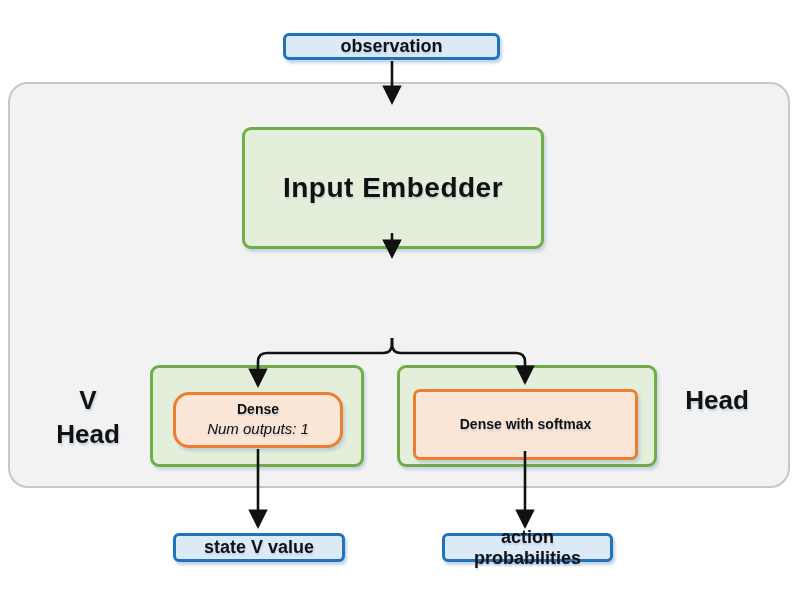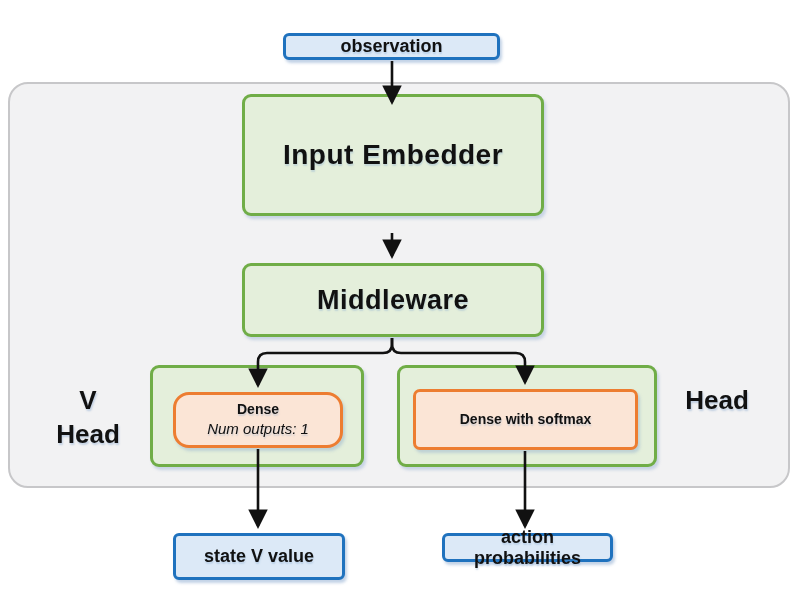--- a/index.html
+++ b/index.html
@@ -42,43 +42,42 @@
 </style>
 </head>
 <body>
 
 <div class="stage">
 
   <div class="panel"></div>
 
   <div class="node blue" style="left:283px;top:33px;width:217px;height:27px;">observation</div>
 
-  <div class="node green big" style="left:242px;top:94px;width:302px;height:122px;">Input Embedder</div>
+  <div class="node green big" style="left:242px;top:127px;width:302px;height:122px;">Input Embedder</div>
 
-  <div class="node green big" style="left:242px;top:263px;width:302px;height:74px;font-size:27px;">Middleware</div>
 
   <div class="node green" style="left:150px;top:365px;width:214px;height:102px;"></div>
   <div class="node orange" style="left:173px;top:392px;width:170px;height:56px;border-radius:16px;">
     <span class="t">Dense</span>
     <span class="s">Num outputs: 1</span>
   </div>
   <div class="headlabel" style="left:38px;top:384px;width:100px;">
     <div>V</div>
     <div>Head</div>
   </div>
 
   <div class="node green" style="left:397px;top:365px;width:260px;height:102px;"></div>
-  <div class="node orange" style="left:413px;top:389px;width:225px;height:61px;">
+  <div class="node orange" style="left:413px;top:389px;width:225px;height:71px;">
     <span class="t">Dense with softmax</span>
   </div>
   <div class="headlabel" style="left:662px;top:384px;width:110px;">
     <div>Head</div>
   </div>
 
-  <div class="node blue" style="left:173px;top:533px;width:172px;height:47px;">state V value</div>
+  <div class="node blue" style="left:173px;top:533px;width:172px;height:29px;">state V value</div>
   <div class="node blue" style="left:442px;top:533px;width:171px;height:29px;">action probabilities</div>
 
   <svg class="arrows" width="800" height="600" viewBox="0 0 800 600">
     <defs>
       <marker id="ah" viewBox="0 0 10 10" refX="8.5" refY="5" markerWidth="7.5" markerHeight="7.5" orient="auto-start-reverse">
         <path d="M0,0 L10,5 L0,10 z" fill="#111"></path>
       </marker>
     </defs>
     <path d="M392 61 V102" stroke="#111" stroke-width="2.6" fill="none" marker-end="url(#ah)"></path>
     <path d="M392 233 V256" stroke="#111" stroke-width="2.6" fill="none" marker-end="url(#ah)"></path>

